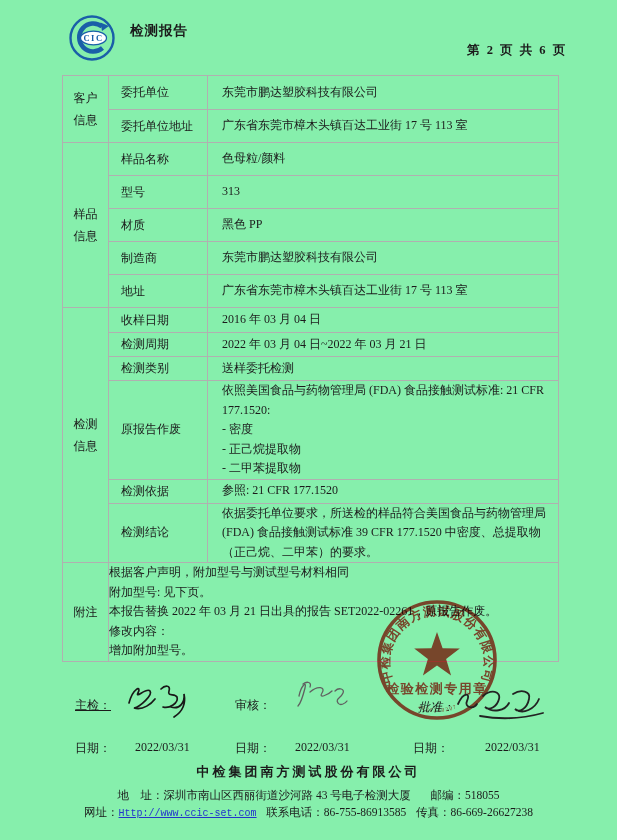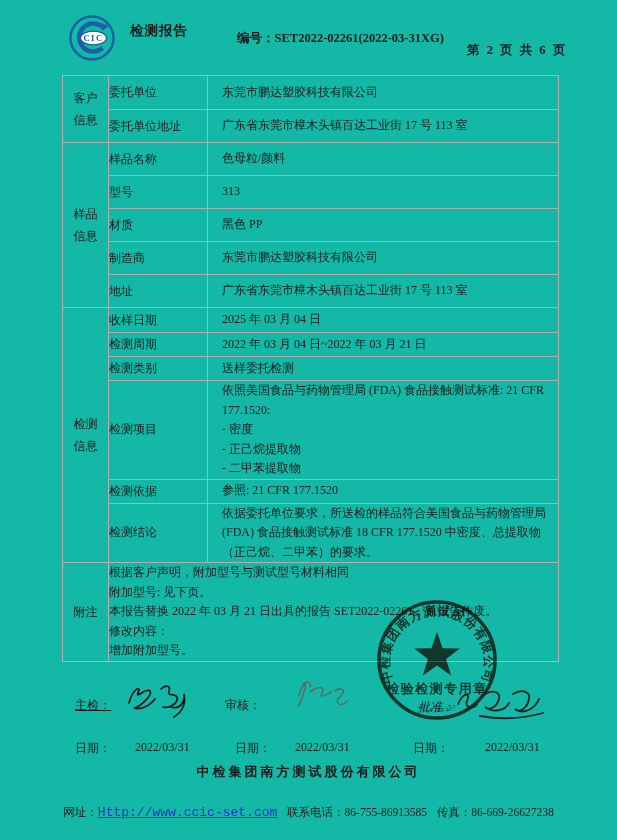--- a/index.html
+++ b/index.html
@@ -1,64 +1,63 @@
 <!DOCTYPE html>
 <html><head>
 <meta charset="utf-8">
 <style>
   * { margin:0; padding:0; box-sizing:border-box; }
   body { background:#ffffff; font-family:"Liberation Serif","DejaVu Serif",serif; color:#1b1b1b; }
-  .page { position:relative; width:617px; height:840px; background:#14b8a6; overflow:hidden; }
+  .page { position:relative; width:617px; height:840px; background:#86efac; overflow:hidden; }
 
   
   .logo { position:absolute; left:63px; top:13px; }
   .hdr-title { position:absolute; left:130px; top:22px; font-size:13.5px; font-weight:bold; letter-spacing:1px; }
   .hdr-no { position:absolute; left:237px; top:30px; font-size:12.5px; font-weight:bold; }
   .hdr-page { position:absolute; left:467px; top:42px; font-size:12.5px; font-weight:bold; letter-spacing:2px; }
 
   
   table.report { position:absolute; left:62px; top:75px; width:496px; border-collapse:collapse; table-layout:fixed; }
   table.report td { border:1px solid #b0b0b0; font-size:12px; vertical-align:middle;margin-left:36px; }
   td.sec { width:46px; text-align:center; line-height:22px; white-space:pre-line; }
-  td.lbl { width:99px; padding-left:0; }
+  td.lbl { width:99px; padding-left:12px; }
   td.val { width:351px; padding-left:14px; padding-right:8px; white-space:pre-line; line-height:19.5px; }
   tr.h34 { height:34px; } tr.h33 { height:33px; } tr.h25 { height:25px; } tr.h24 { height:24px; }
   tr.h96 { height:96px; } tr.h46 { height:46px; } tr.h97 { height:97px; }
 
   
   .sig-label { position:absolute; font-size:12px; }
   .sig-date-label { position:absolute; font-size:12px; }
   .sig-date { position:absolute; font-size:12px;margin-left:7px; }
   .sig-svg { position:absolute; }
 
   
   .stamp { position:absolute; left:375px; top:598px; mix-blend-mode:multiply; opacity:0.92; }
 
   
   .ft-company { position:absolute; left:0; top:763px; width:617px; text-align:center; font-size:13px; font-weight:bold; letter-spacing:3px; }
   .ft-line1 { position:absolute; left:0; top:788px; width:617px; text-align:center; font-size:11.5px; }
   .ft-line2 { position:absolute; left:0; top:805px; width:617px; text-align:center; font-size:11.5px; }
-  .link { color:#2233cc; text-decoration:underline; font-family:"Liberation Mono","DejaVu Sans Mono",monospace; font-size:13px; }
+  .link { color:#2233cc; text-decoration:underline; font-family:"Liberation Mono","DejaVu Sans Mono",monospace; font-size:10px; }
 </style>
 </head>
 <body>
 
 <div class="page">
 
   <div class="logo">
     <svg width="58" height="50" viewBox="0 0 58 50">
       <circle cx="29" cy="25" r="21.5" fill="none" stroke="#1a5fa8" stroke-width="2.4"></circle>
       <path d="M39 13.5 A 14 14 0 1 0 39.5 35" fill="none" stroke="#1a5fa8" stroke-width="4.6"></path>
       <path d="M37.5 9.5 l8.5 3.6 -7 5 z" fill="#1a5fa8"></path>
       <ellipse cx="30.5" cy="25" rx="13" ry="6.8" fill="#ffffff" stroke="#1a5fa8" stroke-width="1.3"></ellipse>
       <text x="30.5" y="28.2" text-anchor="middle" font-size="8.5" font-weight="bold" letter-spacing="1.5" fill="#1a5fa8" font-family="Liberation Serif, serif">CIC</text>
     </svg>
   </div>
   <div class="hdr-title">检测报告</div>
-  <div class="hdr-no"><span>编号：</span><span>SET2022-02261(2022-03-31XG)</span></div>
   <div class="hdr-page">第 2 页 共 6 页</div>
 
   <table class="report">
     <colgroup>
         <col style="width:46px">
         <col style="width:99px">
         <col style="width:351px">
       </colgroup>
 
     <tbody>
@@ -93,44 +92,44 @@
     </tr>
     <tr class="h33">
       <td class="lbl">地址</td>
       <td class="val">广东省东莞市樟木头镇百达工业街 17 号 113 室</td>
     </tr>
 
     <tr class="h25">
       <td class="sec" rowspan="6">检测
 信息</td>
       <td class="lbl">收样日期</td>
-      <td class="val">2025 年 03 月 04 日</td>
+      <td class="val">2016 年 03 月 04 日</td>
     </tr>
     <tr class="h24">
       <td class="lbl">检测周期</td>
       <td class="val">2022 年 03 月 04 日~2022 年 03 月 21 日</td>
     </tr>
     <tr class="h24">
       <td class="lbl">检测类别</td>
       <td class="val">送样委托检测</td>
     </tr>
     <tr class="h96">
-      <td class="lbl">检测项目</td>
+      <td class="lbl">原报告作废</td>
       <td class="val">依照美国食品与药物管理局 (FDA) 食品接触测试标准: 21 CFR 177.1520:
 - 密度
 - 正己烷提取物
 - 二甲苯提取物</td>
     </tr>
     <tr class="h24">
       <td class="lbl">检测依据</td>
       <td class="val">参照: 21 CFR 177.1520</td>
     </tr>
     <tr class="h46">
       <td class="lbl">检测结论</td>
-      <td class="val">依据委托单位要求，所送检的样品符合美国食品与药物管理局 (FDA) 食品接触测试标准 18 CFR 177.1520 中密度、总提取物（正己烷、二甲苯）的要求。</td>
+      <td class="val">依据委托单位要求，所送检的样品符合美国食品与药物管理局 (FDA) 食品接触测试标准 39 CFR 177.1520 中密度、总提取物（正己烷、二甲苯）的要求。</td>
     </tr>
 
     <tr class="h97">
       <td class="sec">附注</td>
       <td class="val" colspan="2" style="padding-left:0">根据客户声明，附加型号与测试型号材料相同
 附加型号: 见下页。
 本报告替换 2022 年 03 月 21 日出具的报告 SET2022-02261，原报告作废。
 修改内容：
 增加附加型号。</td>
     </tr>
@@ -138,21 +137,21 @@
     </table>
 
   <span class="sig-label" style="left:75px; top:697px;text-decoration:underline;">主检：</span>
   <svg class="sig-svg" style="left:122px; top:678px;" width="72" height="42" viewBox="0 0 72 42">
     <g fill="none" stroke="#181818" stroke-width="1.7" stroke-linecap="round">
       <path d="M7 25 C11 10 20 7 16 15 C13 21 25 9 28 13 C31 17 18 29 12 30 C21 33 30 25 33 21"></path>
       <path d="M39 11 C43 7 49 7 47 13 C45 19 53 15 55 19 C57 25 47 31 41 29"></path>
       <path d="M49 29 C58 32 63 24 62 16 C64 26 60 34 52 39"></path>
     </g>
   </svg>
-  <span class="sig-label" style="left:225px; top:697px;text-align:right;">审核：</span>
+  <span class="sig-label" style="left:235px; top:697px;text-align:right;">审核：</span>
   <svg class="sig-svg" style="left:290px; top:676px;" width="62" height="36" viewBox="0 0 62 36">
     <g fill="none" stroke="#606060" stroke-width="1.3" stroke-linecap="round">
       <path d="M9 20 C11 10 17 4 15 12 C13 20 11 27 8 30"></path>
       <path d="M13 8 C17 5 22 6 20 11"></path>
       <path d="M20 16 C28 9 36 11 32 17 C28 23 38 19 42 15"></path>
       <path d="M45 15 C49 11 55 13 53 17 C51 22 45 23 48 27 C50 30 55 28 57 25"></path>
     </g>
   </svg>
   <span class="sig-label" style="left:418px; top:699px;font-style:italic;">批准：</span>
 
@@ -184,20 +183,25 @@
   </svg>
 
   <span class="sig-date-label" style="left:75px; top:740px;">日期：</span>
   <span class="sig-date" style="left:128px; top:740px;">2022/03/31</span>
   <span class="sig-date-label" style="left:235px; top:740px;">日期：</span>
   <span class="sig-date" style="left:288px; top:740px;">2022/03/31</span>
   <span class="sig-date-label" style="left:413px; top:740px;">日期：</span>
   <span class="sig-date" style="left:478px; top:740px;">2022/03/31</span>
 
   <div class="ft-company">中检集团南方测试股份有限公司</div>
+  <div class="ft-line1">
+    <span>地　址：</span><span>深圳市南山区西丽街道沙河路 43 号电子检测大厦</span>
+    <span style="display:inline-block;width:14px"></span>
+    <span>邮编：</span><span>518055</span>
+  </div>
   <div class="ft-line2">
     <span>网址：</span><a href="#" class="link">Http://www.ccic-set.com</a>
     <span style="display:inline-block;width:4px"></span>
     <span>联系电话：</span><span>86-755-86913585</span>
     <span style="display:inline-block;width:4px"></span>
     <span>传真：</span><span>86-669-26627238</span>
   </div>
 
 </div>
 

